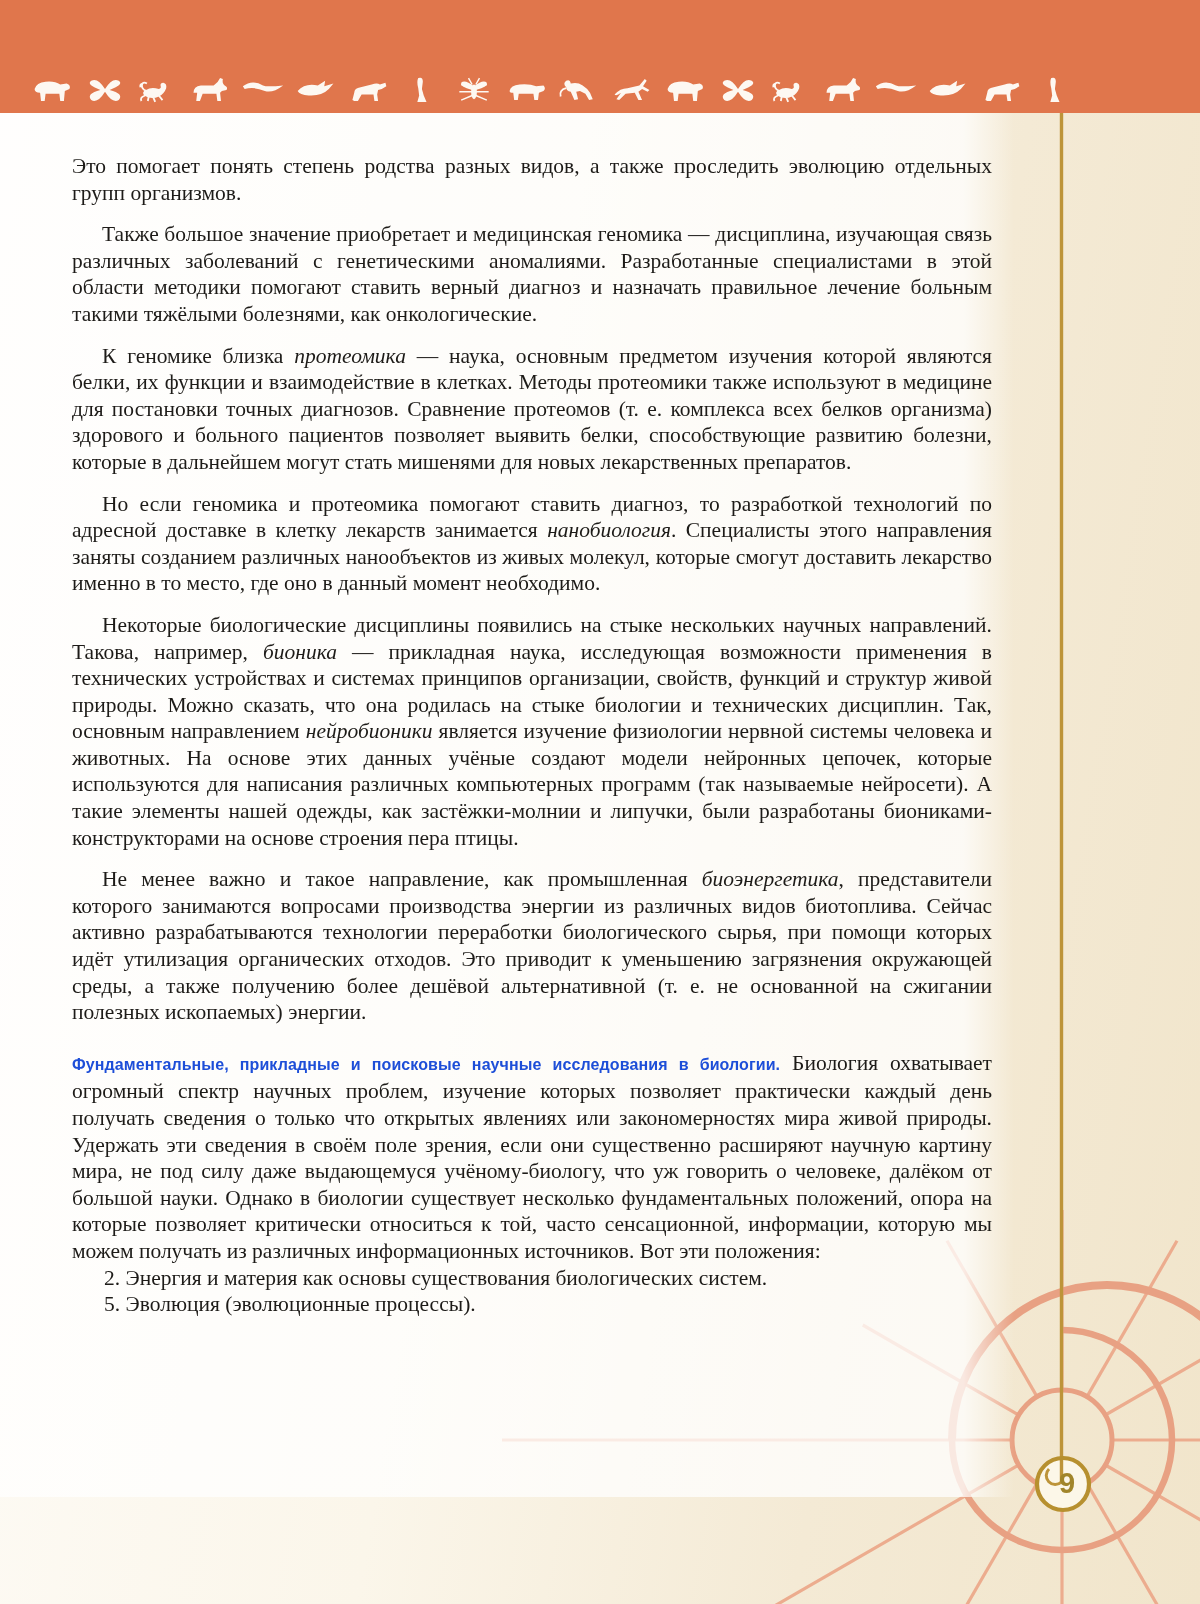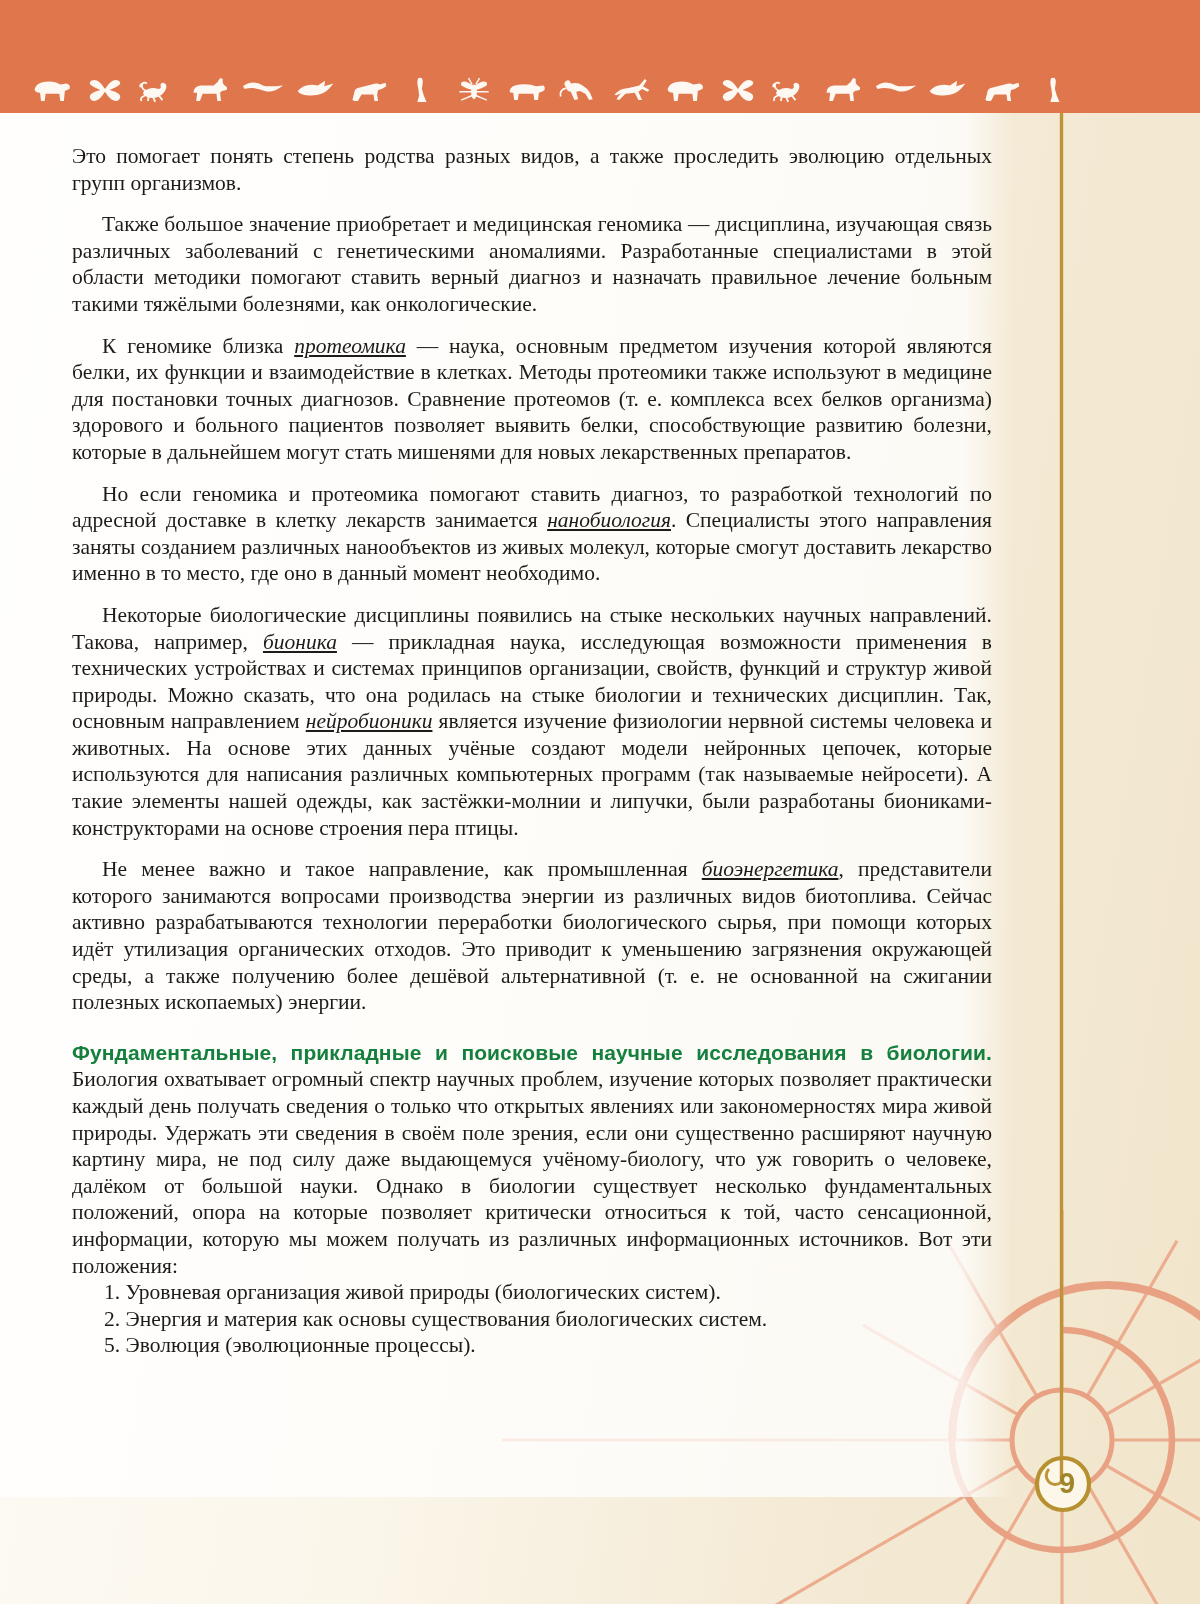--- a/index.html
+++ b/index.html
@@ -14,33 +14,33 @@
     position:absolute;left:0;top:113px;width:1014px;height:1384px;z-index:2;
     background:linear-gradient(to right,rgba(255,255,255,.76) 0 95%,rgba(255,255,255,0) 100%);
   }
   .band{position:absolute;left:0;top:0;width:1200px;height:113px;background:#E0764C;z-index:4;}
   .band-icon-row{
     position:absolute;left:30px;bottom:8px;width:1046px;height:32px;
     display:flex;justify-content:space-between;align-items:flex-end;
   }
   .animal-icon{width:44px;height:30px;fill:#FDF8F2;flex:0 0 auto;}
   .text-area{
-    position:absolute;left:72px;top:143px;width:920px;z-index:3;
+    position:absolute;left:72px;top:153px;width:920px;z-index:3;
     color:#1D1B18;
   }
   p.body{
     margin:0;font-size:21.5px;line-height:26.6px;text-align:justify;
     font-family:"Liberation Serif",serif;hyphens:auto;-webkit-hyphens:auto;
   }
   p.indent{text-indent:30px;margin-top:15px;}
   p.section{margin-top:24px;}
-  .italic{font-style:italic;text-decoration:underline;}
+  .italic{font-style:italic;}
   .lead{
-    font-family:"Liberation Sans",sans-serif;font-weight:bold;color:#15803d;
-    font-size:21px;letter-spacing:.1px;
+    font-family:"Liberation Sans",sans-serif;font-weight:bold;color:#1d4ed8;
+    font-size:16px;letter-spacing:.1px;
   }
   p.list-line{text-align:left;padding-left:32px;}
   .num{display:inline;}
   .page-num{
     position:absolute;left:1067px;top:1484px;transform:translate(-50%,-52%);
     font-family:"Liberation Sans",sans-serif;font-weight:bold;font-size:29px;color:#A1852A;z-index:6;
   }
   .gold-overlay{z-index:5;}
   .symbol-store{position:absolute;width:0;height:0;overflow:hidden;}
 </style>
@@ -188,21 +188,20 @@
 </header>
 
 <main class="text-area">
     <p class="body"><span>Это помогает понять степень родства разных видов, а также проследить эволюцию отдельных групп организмов.</span></p>
     <p class="body indent"><span>Также большое значение приобретает и медицинская геномика — дисциплина, изучающая связь различных заболеваний с генетическими аномалиями. Разработанные специалистами в этой области методики помогают ставить верный диагноз и назначать правильное лечение больным такими тяжёлыми болезнями, как онкологические.</span></p>
     <p class="body indent"><span>К геномике близка </span><span class="italic">протеомика</span><span> — наука, основным предметом изучения которой являются белки, их функции и взаимодействие в клетках. Методы протеомики также используют в медицине для постановки точных диагнозов. Сравнение протеомов (т. е. комплекса всех белков организма) здорового и больного пациентов позволяет выявить белки, способствующие развитию болезни, которые в дальнейшем могут стать мишенями для новых лекарственных препаратов.</span></p>
     <p class="body indent"><span>Но если геномика и протеомика помогают ставить диагноз, то разработкой технологий по адресной доставке в клетку лекарств занимается </span><span class="italic">нанобиология</span><span>. Специалисты этого направления заняты созданием различных нанообъектов из живых молекул, которые смогут доставить лекарство именно в то место, где оно в данный момент необходимо.</span></p>
     <p class="body indent"><span>Некоторые биологические дисциплины появились на стыке нескольких научных направлений. Такова, например, </span><span class="italic">бионика</span><span> — прикладная наука, исследующая возможности применения в технических устройствах и системах принципов организации, свойств, функций и структур живой природы. Можно сказать, что она родилась на стыке биологии и технических дисциплин. Так, основным направлением </span><span class="italic">нейробионики</span><span> является изучение физиологии нервной системы человека и животных. На основе этих данных учёные создают модели нейронных цепочек, которые используются для написания различных компьютерных программ (так называемые нейросети). А такие элементы нашей одежды, как застёжки-молнии и липучки, были разработаны биониками-конструкторами на основе строения пера птицы.</span></p>
     <p class="body indent"><span>Не менее важно и такое направление, как промышленная </span><span class="italic">биоэнергетика</span><span>, представители которого занимаются вопросами производства энергии из различных видов биотоплива. Сейчас активно разрабатываются технологии переработки биологического сырья, при помощи которых идёт утилизация органических отходов. Это приводит к уменьшению загрязнения окружающей среды, а также получению более дешёвой альтернативной (т. е. не основанной на сжигании полезных ископаемых) энергии.</span></p>
     <p class="body section"><span class="lead">Фундаментальные, прикладные и поисковые научные исследования в биологии.</span><span> Биология охватывает огромный спектр научных проблем, изучение которых позволяет практически каждый день получать сведения о только что открытых явлениях или закономерностях мира живой природы. Удержать эти сведения в своём поле зрения, если они существенно расширяют научную картину мира, не под силу даже выдающемуся учёному-биологу, что уж говорить о человеке, далёком от большой науки. Однако в биологии существует несколько фундаментальных положений, опора на которые позволяет критически относиться к той, часто сенсационной, информации, которую мы можем получать из различных информационных источников. Вот эти положения:</span></p>
-    <p class="body list-line"><span class="num">1.</span><span>&nbsp;Уровневая организация живой природы (биологических систем).</span></p>
     <p class="body list-line"><span class="num">2.</span><span>&nbsp;Энергия и материя как основы существования биологических систем.</span></p>
     <p class="body list-line"><span class="num">5.</span><span>&nbsp;Эволюция (эволюционные процессы).</span></p>
   </main>
 
 <svg class="gold-overlay" viewBox="0 0 1200 1604">
   <circle cx="1063" cy="1484" r="26" fill="#FCF7E8" stroke="none"></circle>
   <line x1="1061.5" y1="113" x2="1061.5" y2="1482" stroke="#BD9439" stroke-width="3.4"></line>
   <path d="M 1061.5 1482 A 8.5 8.5 0 1 1 1049 1469" fill="none" stroke="#BD9439" stroke-width="3"></path>
   <circle cx="1063" cy="1484" r="26" fill="none" stroke="#B7902F" stroke-width="4.2"></circle>
 </svg>

